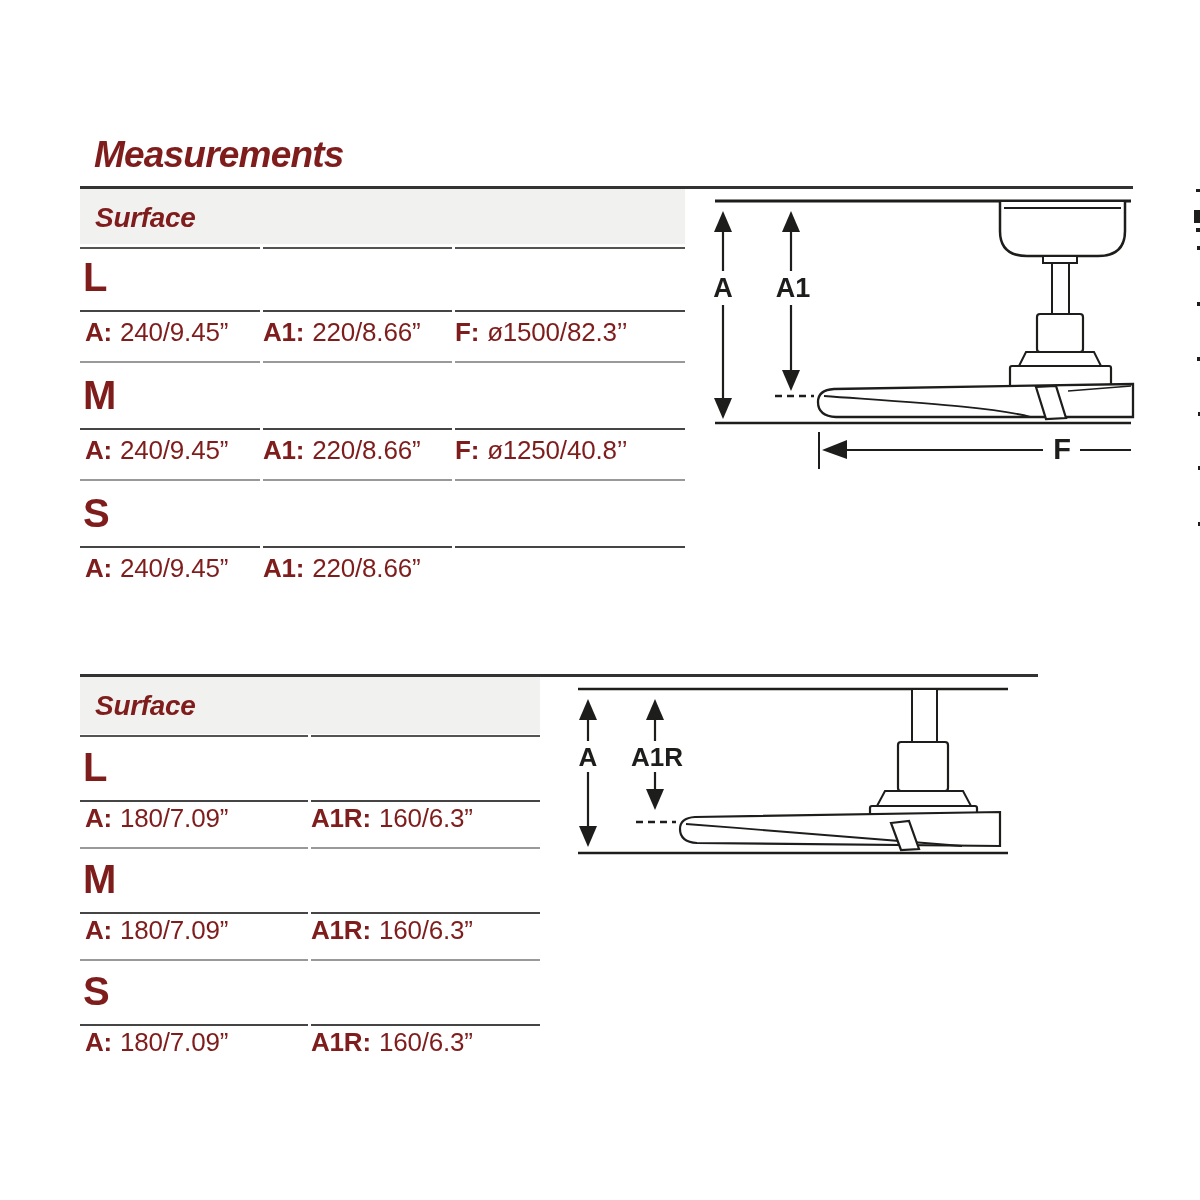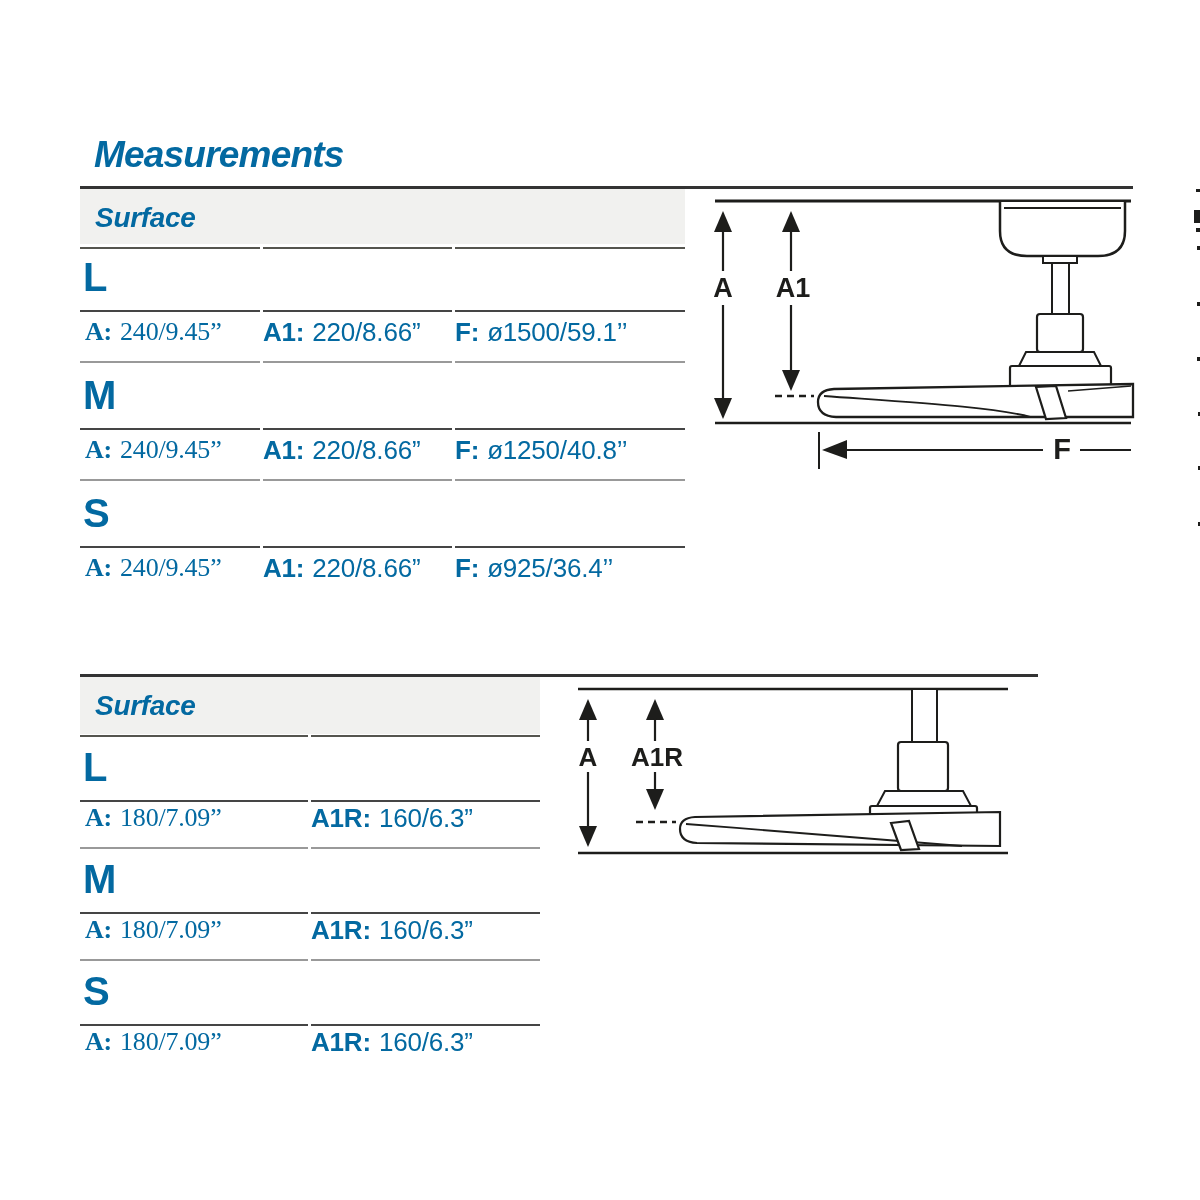--- a/index.html
+++ b/index.html
@@ -1,18 +1,18 @@
 <!DOCTYPE html>
 <html><head>
 <meta charset="utf-8">
 <style>
   html,body{margin:0;padding:0;background:#fff;}
   .page{
     position:relative;width:1200px;height:1200px;background:#ffffff;
-    font-family:"Liberation Sans","DejaVu Sans",sans-serif;color:#0369a1;
+    font-family:"Liberation Sans","DejaVu Sans",sans-serif;color:#7f1d1d;
     overflow:hidden;
   }
   .abs{position:absolute;}
   .page-title{
     left:94px;top:134px;font-size:37px;font-weight:bold;font-style:italic;
     letter-spacing:-0.8px;
   }
   .rule{background:#333333;height:3px;}
   .rule-surface{left:80px;top:186px;width:1053px;}
   .rule-recessed{left:80px;top:674px;width:958px;}
@@ -44,21 +44,21 @@
   }
 
   .val-row{height:59px;}
   .recessed-table .val-row{height:57px;}
   .val-row > div{border-bottom:2px solid #999999;}
   .val-row.last > div{border-bottom:none;}
   .val-cell{
     font-size:26px;line-height:58px;white-space:nowrap;letter-spacing:-0.2px;
   }
   .val-cell .k{font-weight:bold;margin-right:8px;}
-  .val-cell.first{padding-left:5px;font-family:Liberation Serif, serif;}
+  .val-cell.first{padding-left:5px;}
 
   
   svg{position:absolute;overflow:visible;}
   svg text{font-family:"Liberation Sans","DejaVu Sans",sans-serif;font-weight:bold;fill:#1d1d1b;}
 
   
   .frag{position:absolute;background:#1d1d1b;}
 </style>
 </head>
 <body>
@@ -78,21 +78,21 @@
     </div>
 
     <div class="trow size-row">
       <div><span class="size-label">L</span></div>
       <div></div>
         <div></div>
     </div>
     <div class="trow val-row">
       <div class="val-cell first"><span class="k">A:</span><span>240/9.45”</span></div>
       <div class="val-cell"><span class="k">A1:</span><span>220/8.66”</span></div>
-      <div class="val-cell"><span class="k">F:</span><span>ø1500/59.1’’</span></div>
+      <div class="val-cell"><span class="k">F:</span><span>ø1500/82.3’’</span></div>
     </div>
 
     <div class="trow size-row">
       <div><span class="size-label">M</span></div>
       <div></div>
         <div></div>
     </div>
     <div class="trow val-row">
       <div class="val-cell first"><span class="k">A:</span><span>240/9.45”</span></div>
       <div class="val-cell"><span class="k">A1:</span><span>220/8.66”</span></div>
@@ -100,21 +100,20 @@
     </div>
 
     <div class="trow size-row">
       <div><span class="size-label">S</span></div>
       <div></div>
         <div></div>
     </div>
     <div class="trow val-row last">
       <div class="val-cell first"><span class="k">A:</span><span>240/9.45”</span></div>
       <div class="val-cell"><span class="k">A1:</span><span>220/8.66”</span></div>
-      <div class="val-cell"><span class="k">F:</span><span>ø925/36.4’’</span></div>
     </div>
   </div>
 
   <div class="abs spec-table recessed-table">
     <div class="trow thead-row">
       <div><span class="thead-label">Surface</span></div>
       <div></div>
     </div>
 
     <div class="trow size-row">

